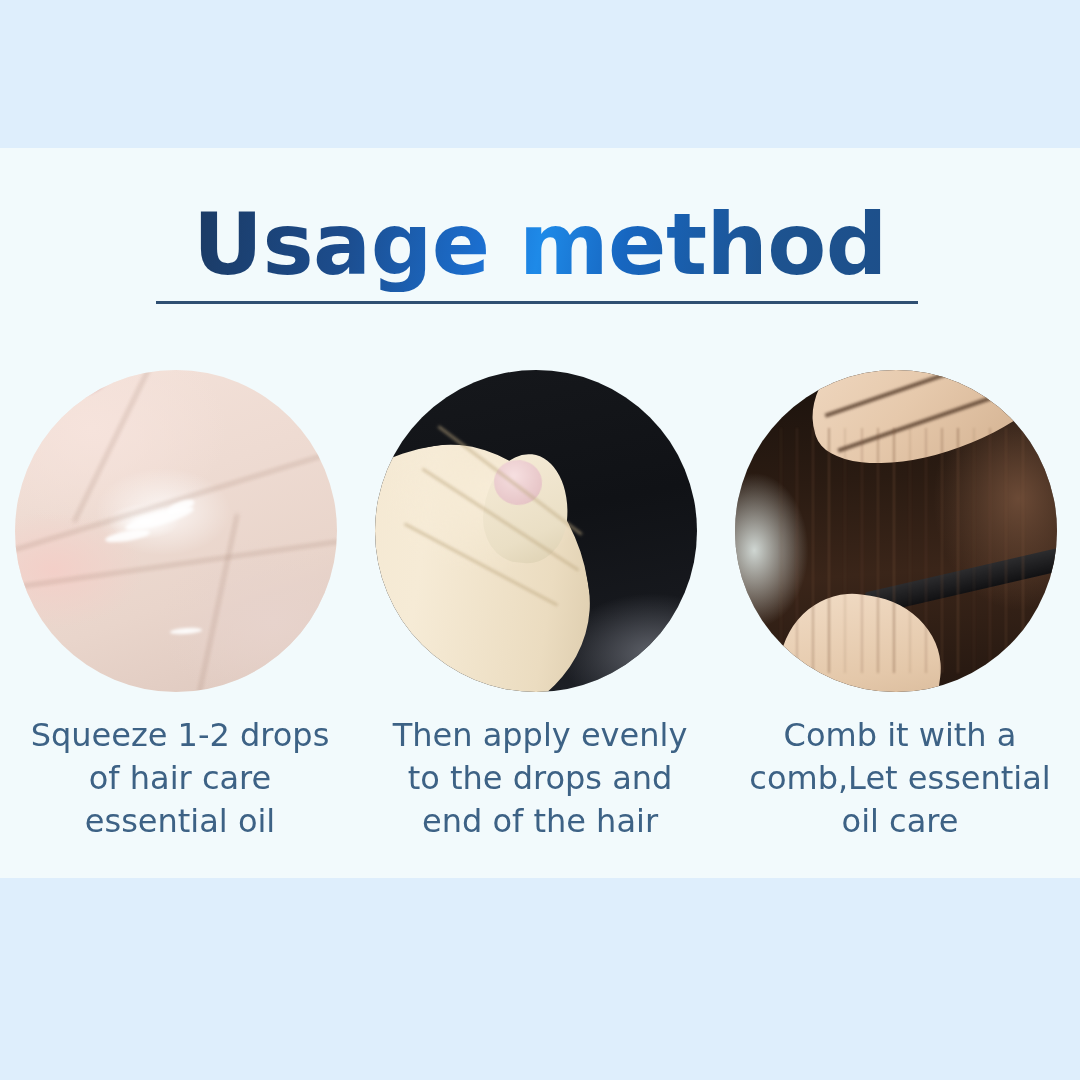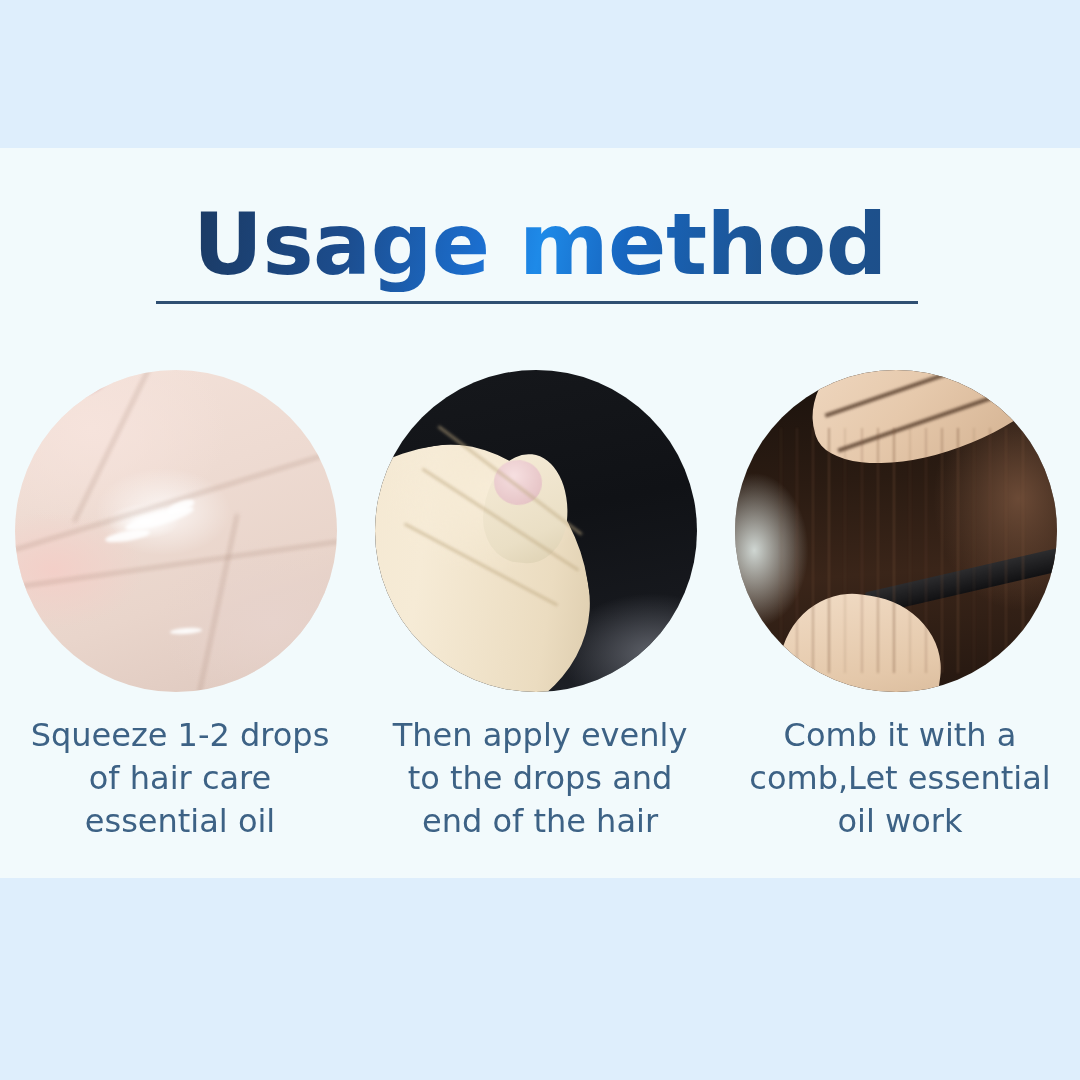--- a/index.html
+++ b/index.html
@@ -332,17 +332,17 @@
             <div class="strand" style="left: 64%; opacity: 0.57;"></div>
             <div class="strand" style="left: 69%; opacity: 0.73;"></div>
             <div class="strand" style="left: 74%; opacity: 0.25;"></div>
             <div class="strand" style="left: 79%; opacity: 0.41;"></div>
             <div class="strand" style="left: 84%; opacity: 0.57;"></div>
             <div class="strand" style="left: 89%; opacity: 0.73;"></div>
           </div>
       </div>
       <div class="caption">Comb it with a
 comb,Let essential
-oil work</div>
+oil care</div>
     </div>
 
   </div>
 </div>
 
 </body></html>

